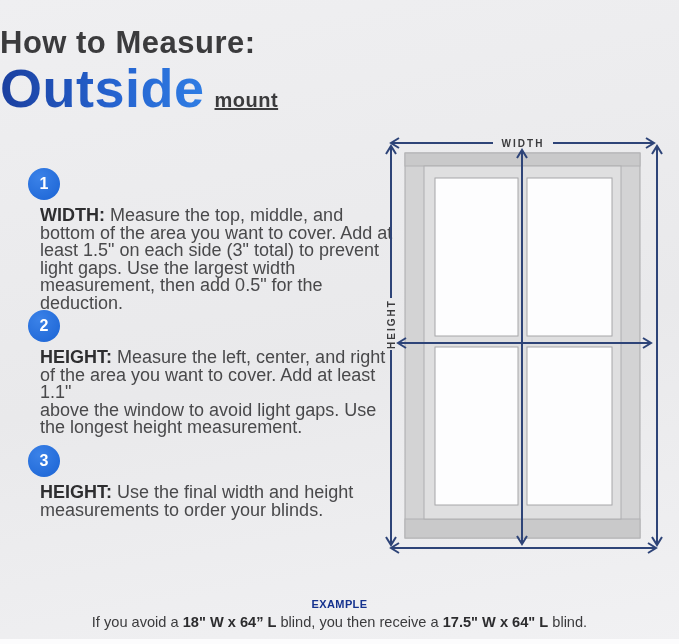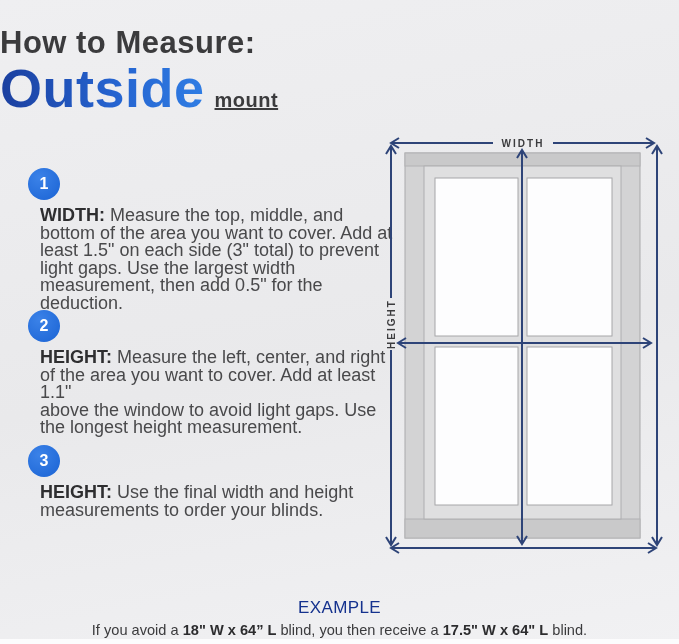--- a/index.html
+++ b/index.html
@@ -33,21 +33,21 @@
     margin:7px 0 0 12px;width:356px;
     font-size:18px;line-height:17.5px;color:#49494b;
     white-space:pre-line;
   }
   .step-label{font-weight:700;color:#2e2e30;}
   
   .diagram{position:absolute;left:378px;top:128px;}
   .measure-label{font-size:10px;font-weight:600;letter-spacing:2px;fill:#3c3c3e;}
   
   .example{position:absolute;left:0;right:0;top:598px;text-align:center;}
-  .example-heading{font-size:17px;font-weight:400;color:#15328e;letter-spacing:.4px;}
+  .example-heading{font-size:11px;font-weight:700;color:#15328e;letter-spacing:.4px;}
   .example-text{margin-top:4px;font-size:14.6px;color:#3b3b3d;}
   .example-bold{font-weight:700;color:#2c2c2e;}
   .bottom-strip{position:absolute;left:0;right:0;bottom:0;height:5px;background:#fcfcfd;}
 </style>
 </head>
 <body>
 
 <div class="canvas">
 
   <div class="title">

